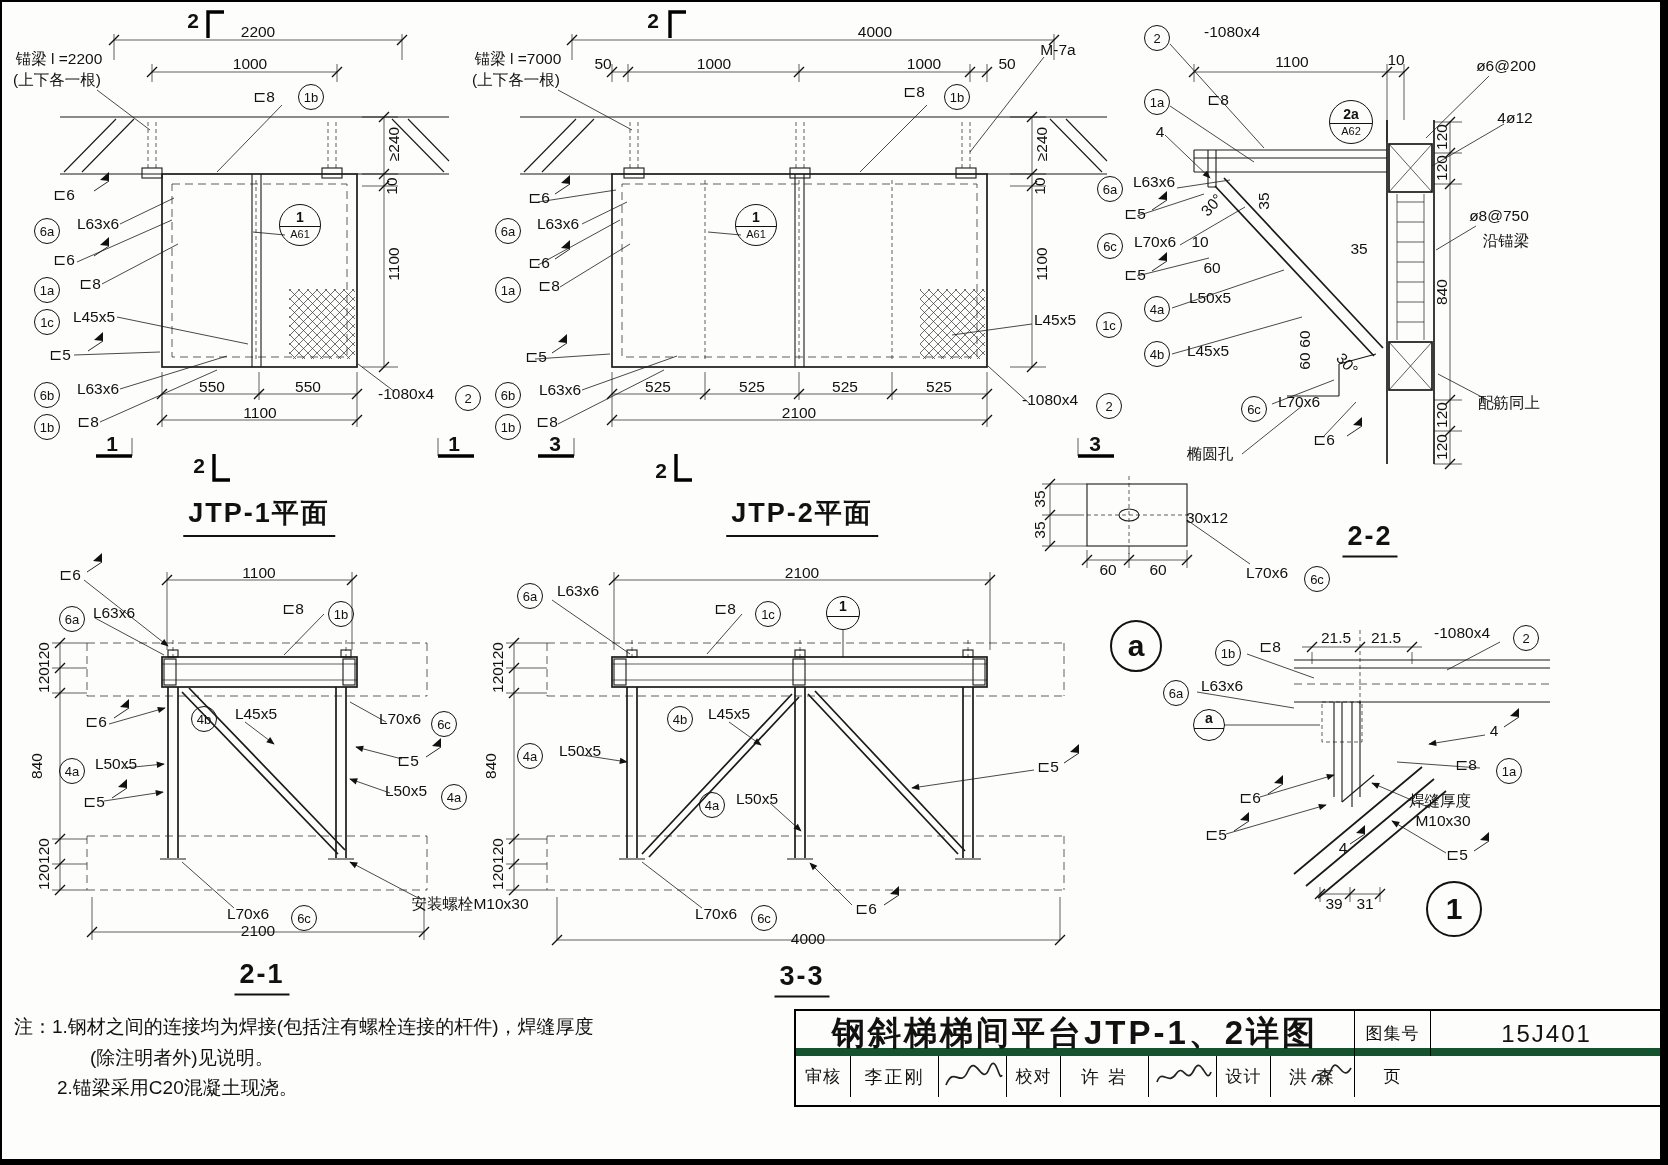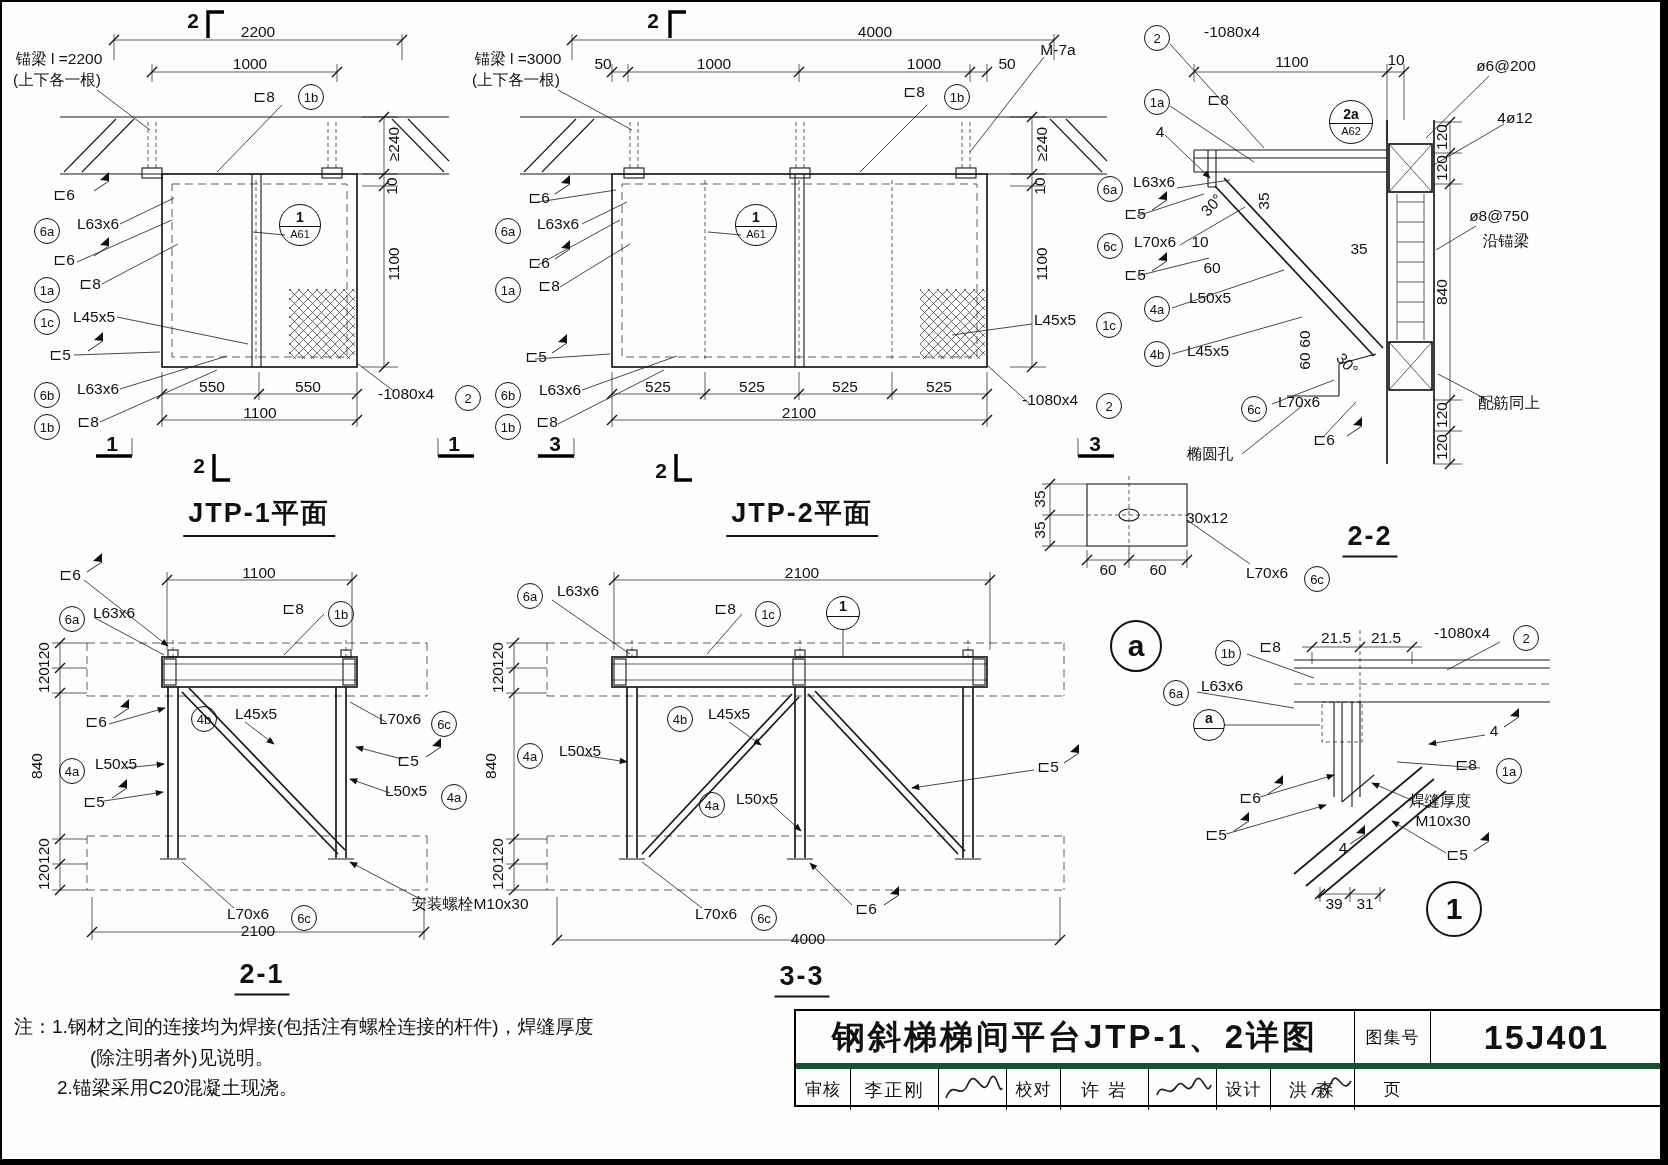--- a/index.html
+++ b/index.html
@@ -20,28 +20,28 @@
 .lbl{position:absolute;font-size:15.5px;white-space:nowrap;line-height:1;z-index:3}
 .bold{font-weight:bold}
 .bub{position:absolute;transform:translate(-50%,-50%);border:1.4px solid #111;border-radius:50%;display:flex;align-items:center;justify-content:center;line-height:1;z-index:3;background:transparent}
 .ref{position:absolute;transform:translate(-50%,-50%);border:1.5px solid #111;border-radius:50%;display:flex;flex-direction:column;align-items:stretch;justify-content:center;z-index:3;background:transparent}
 .ref .rt{font-weight:bold;font-size:14px;text-align:center;border-bottom:1.3px solid #111;padding-bottom:1px;line-height:1.15}
 .ref .rb{font-size:11px;text-align:center;line-height:1.3;min-height:11px}
 .bigc{position:absolute;transform:translate(-50%,-50%);border:2.2px solid #111;border-radius:50%;display:flex;align-items:center;justify-content:center;font-weight:bold;z-index:3}
 .sec-title{position:absolute;transform:translate(-50%,-50%);font-size:27px;font-weight:bold;letter-spacing:2px;border-bottom:2.6px solid #111;padding:0 5px 4px;white-space:nowrap;z-index:3}
 .note-line{position:absolute;font-size:19px;white-space:nowrap;z-index:3}
 #titleblock{position:absolute;left:792px;top:1007px;width:870px;height:98px;border:2.5px solid #000;background:#fdfdfb;z-index:4}
-.tb-top{display:grid;grid-template-columns:558px 76px 1fr;height:58px;border-bottom:6px solid #14532d}
+.tb-top{display:grid;grid-template-columns:558px 76px 1fr;height:45px;border-bottom:8px solid #14532d}
 .tb-bot{display:grid;grid-template-columns:54px 88px 68px 54px 88px 68px 54px 84px 76px 1fr;height:41px}
 .tb-cell{border-left:1.6px solid #000;display:flex;align-items:center;justify-content:center;overflow:hidden;position:relative}
 .tb-cell:first-child{border-left:none}
 .tb-main{display:flex;align-items:center;justify-content:center;font-size:33px;font-weight:bold;letter-spacing:3px;white-space:nowrap}
 .tb-lab{font-size:17px;letter-spacing:1px}
 .tb-name{font-size:18px;letter-spacing:2px}
-.tb-atlas{font-size:34px;font-weight:bold;letter-spacing:2px}
+.tb-atlas{font-size:24px;font-weight:normal;letter-spacing:2px}
 .tb-page{font-size:22px;font-weight:bold;letter-spacing:1px}
 .tb-sig svg{display:block}
 </style>
 </head>
 <body>
 
 <div id="page">
 
 <svg class="lines" width="1668" height="1165" viewBox="0 0 1668 1165">
 <defs>
@@ -241,21 +241,21 @@
       <span class="lbl" style="left: 210px; top: 385px; transform: translate(-50%, -50%);">550</span>
       <span class="lbl" style="left: 306px; top: 385px; transform: translate(-50%, -50%);">550</span>
       <span class="lbl" style="left: 258px; top: 411px; transform: translate(-50%, -50%);">1100</span>
       <span class="lbl" style="left: 404px; top: 392px; transform: translate(-50%, -50%);">-1080x4</span>
       <span class="lbl bold" style="left: 110px; top: 441px; font-size: 21px; transform: translate(-50%, -50%);">1</span>
       <span class="lbl bold" style="left: 191px; top: 18px; font-size: 21px; transform: translate(-50%, -50%);">2</span>
       <span class="lbl bold" style="left: 197px; top: 463px; font-size: 21px; transform: translate(-50%, -50%);">2</span>
       <span class="lbl bold" style="left: 452px; top: 441px; font-size: 21px; transform: translate(-50%, -50%);">1</span>
       <span class="lbl bold" style="left: 651px; top: 18px; font-size: 21px; transform: translate(-50%, -50%);">2</span>
       <span class="lbl" style="left: 873px; top: 30px; transform: translate(-50%, -50%);">4000</span>
-      <span class="lbl" style="left: 516px; top: 57px; transform: translate(-50%, -50%);">锚梁 l =3000</span>
+      <span class="lbl" style="left: 516px; top: 57px; transform: translate(-50%, -50%);">锚梁 l =7000</span>
       <span class="lbl" style="left: 514px; top: 78px; transform: translate(-50%, -50%);">(上下各一根)</span>
       <span class="lbl" style="left: 601px; top: 62px; transform: translate(-50%, -50%);">50</span>
       <span class="lbl" style="left: 712px; top: 62px; transform: translate(-50%, -50%);">1000</span>
       <span class="lbl" style="left: 922px; top: 62px; transform: translate(-50%, -50%);">1000</span>
       <span class="lbl" style="left: 1005px; top: 62px; transform: translate(-50%, -50%);">50</span>
       <span class="lbl" style="left: 912px; top: 90px; transform: translate(-50%, -50%);">⊏8</span>
       <span class="lbl" style="left: 1056px; top: 48px; transform: translate(-50%, -50%);">M-7a</span>
       <span class="lbl" style="left: 1040px; top: 142px; transform: translate(-50%, -50%) rotate(-90deg);">≥240</span>
       <span class="lbl" style="left: 1038px; top: 184px; transform: translate(-50%, -50%) rotate(-90deg);">10</span>
       <span class="lbl" style="left: 1040px; top: 262px; transform: translate(-50%, -50%) rotate(-90deg);">1100</span>

